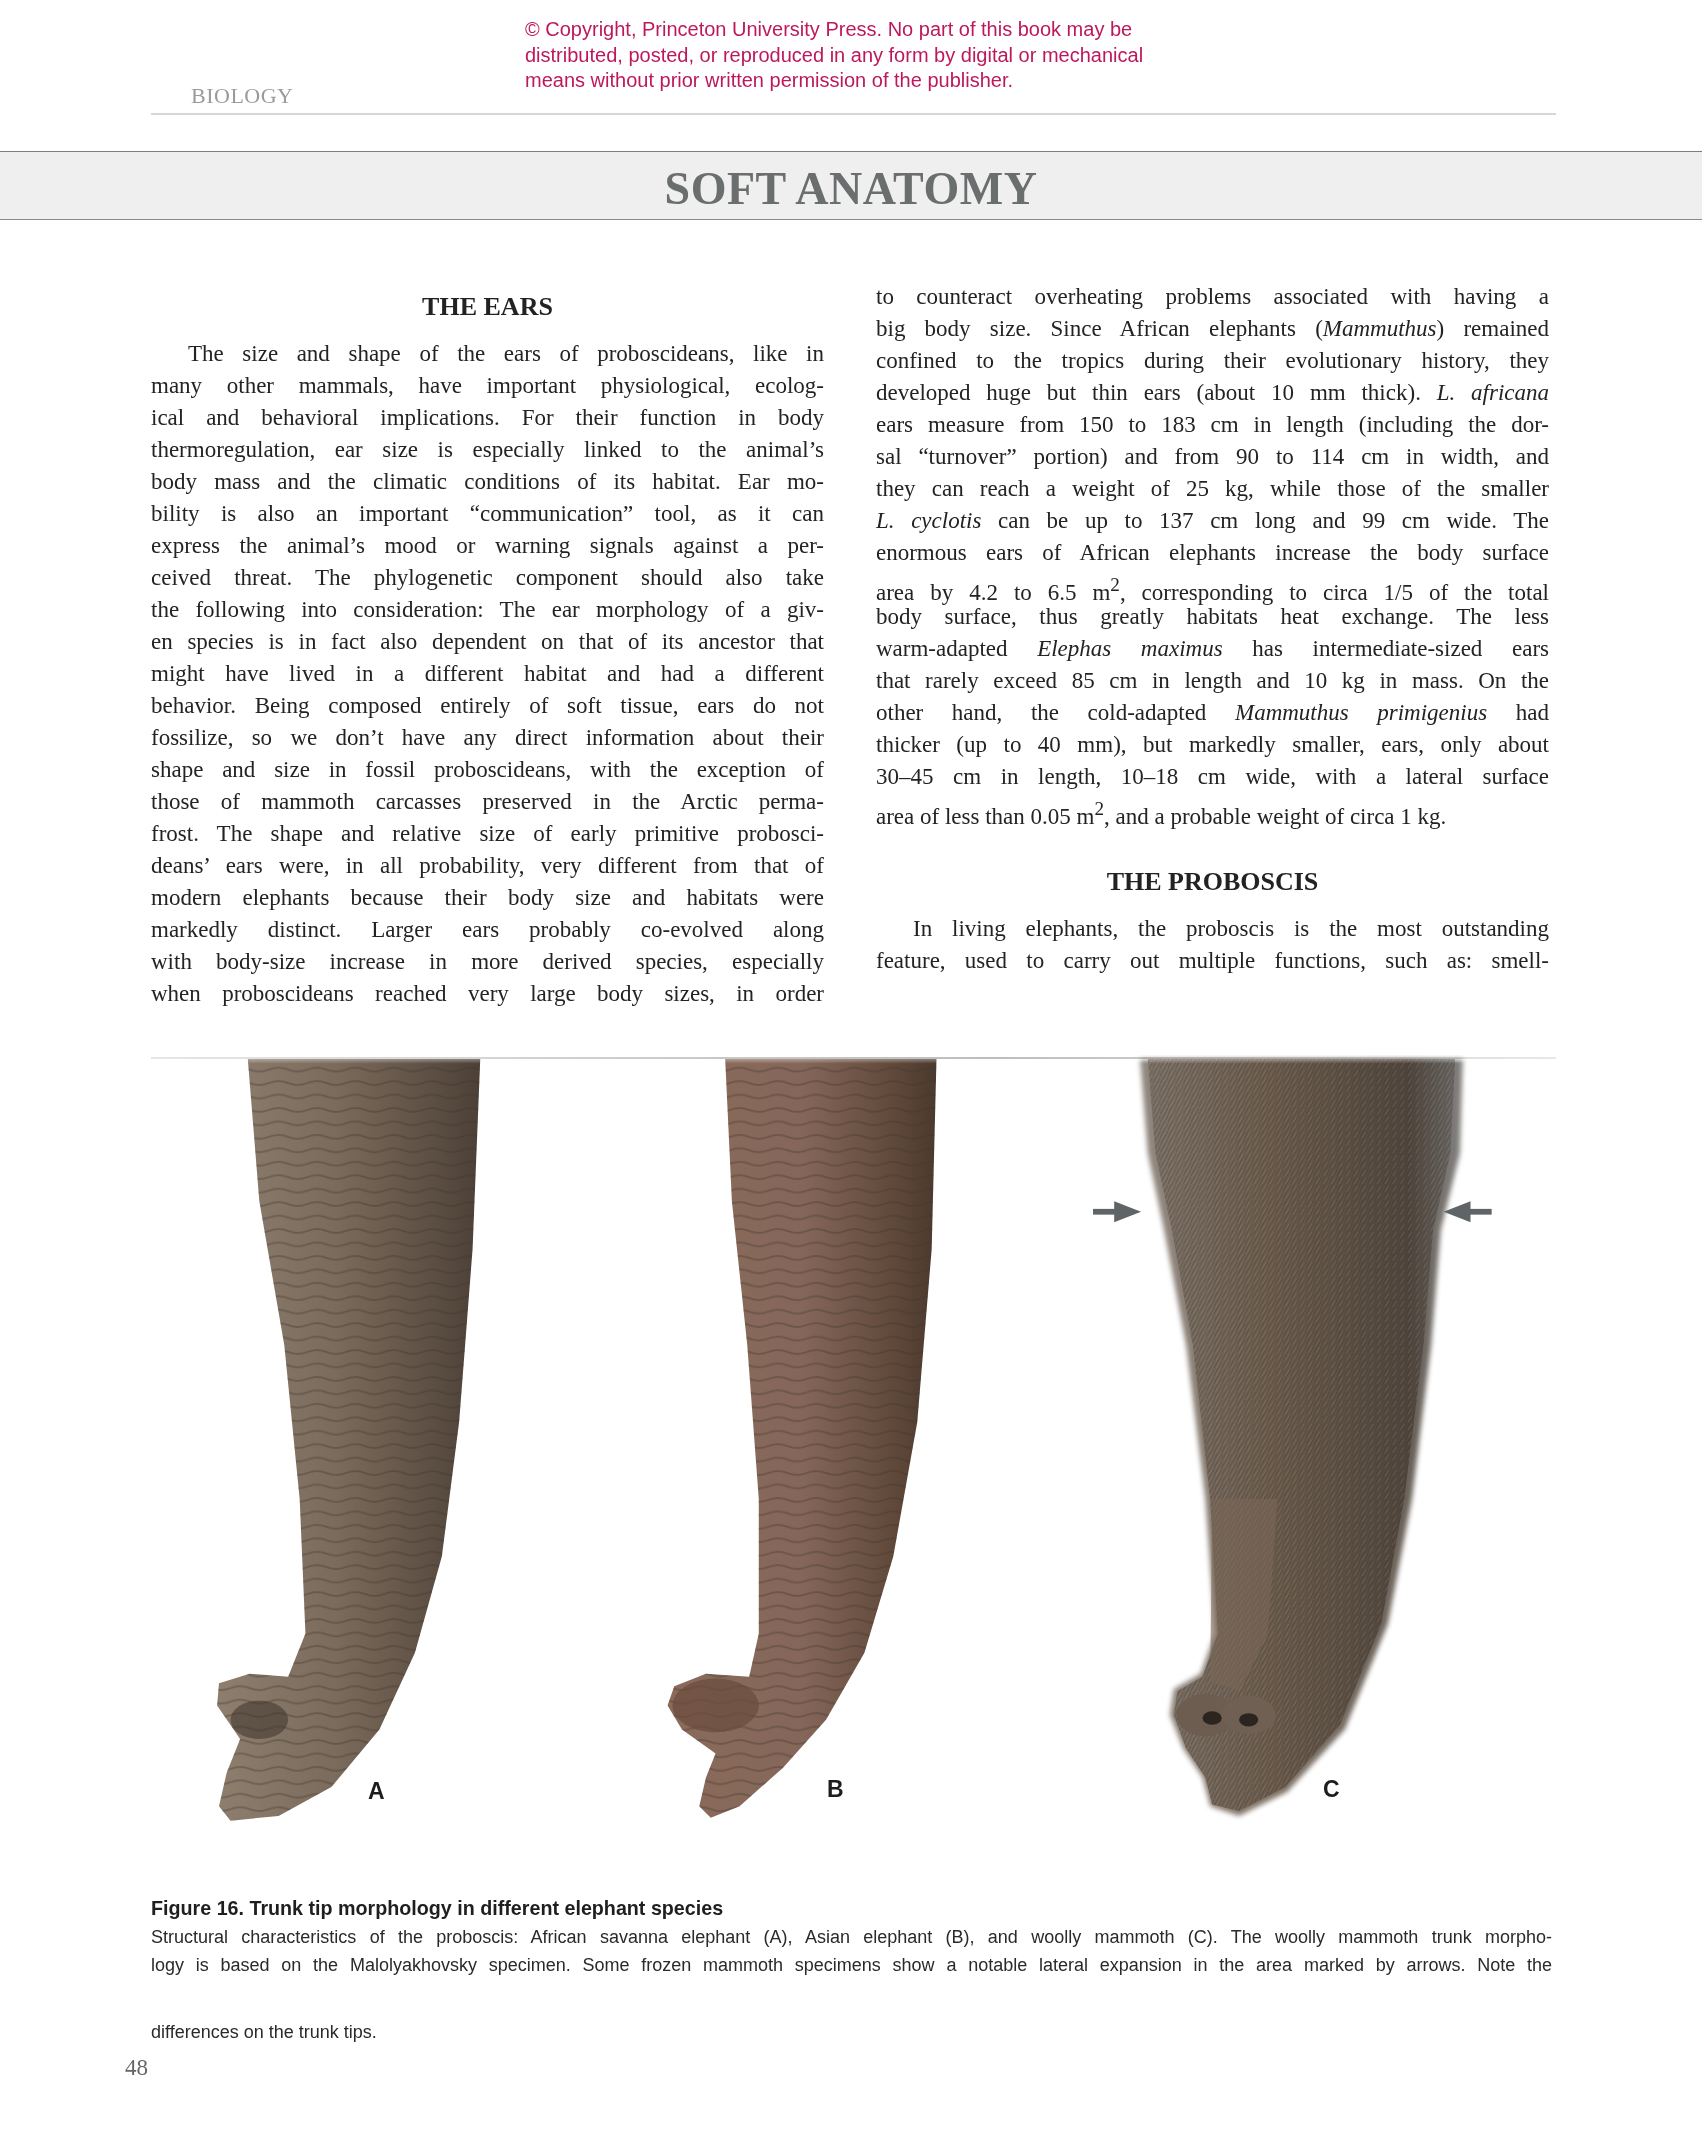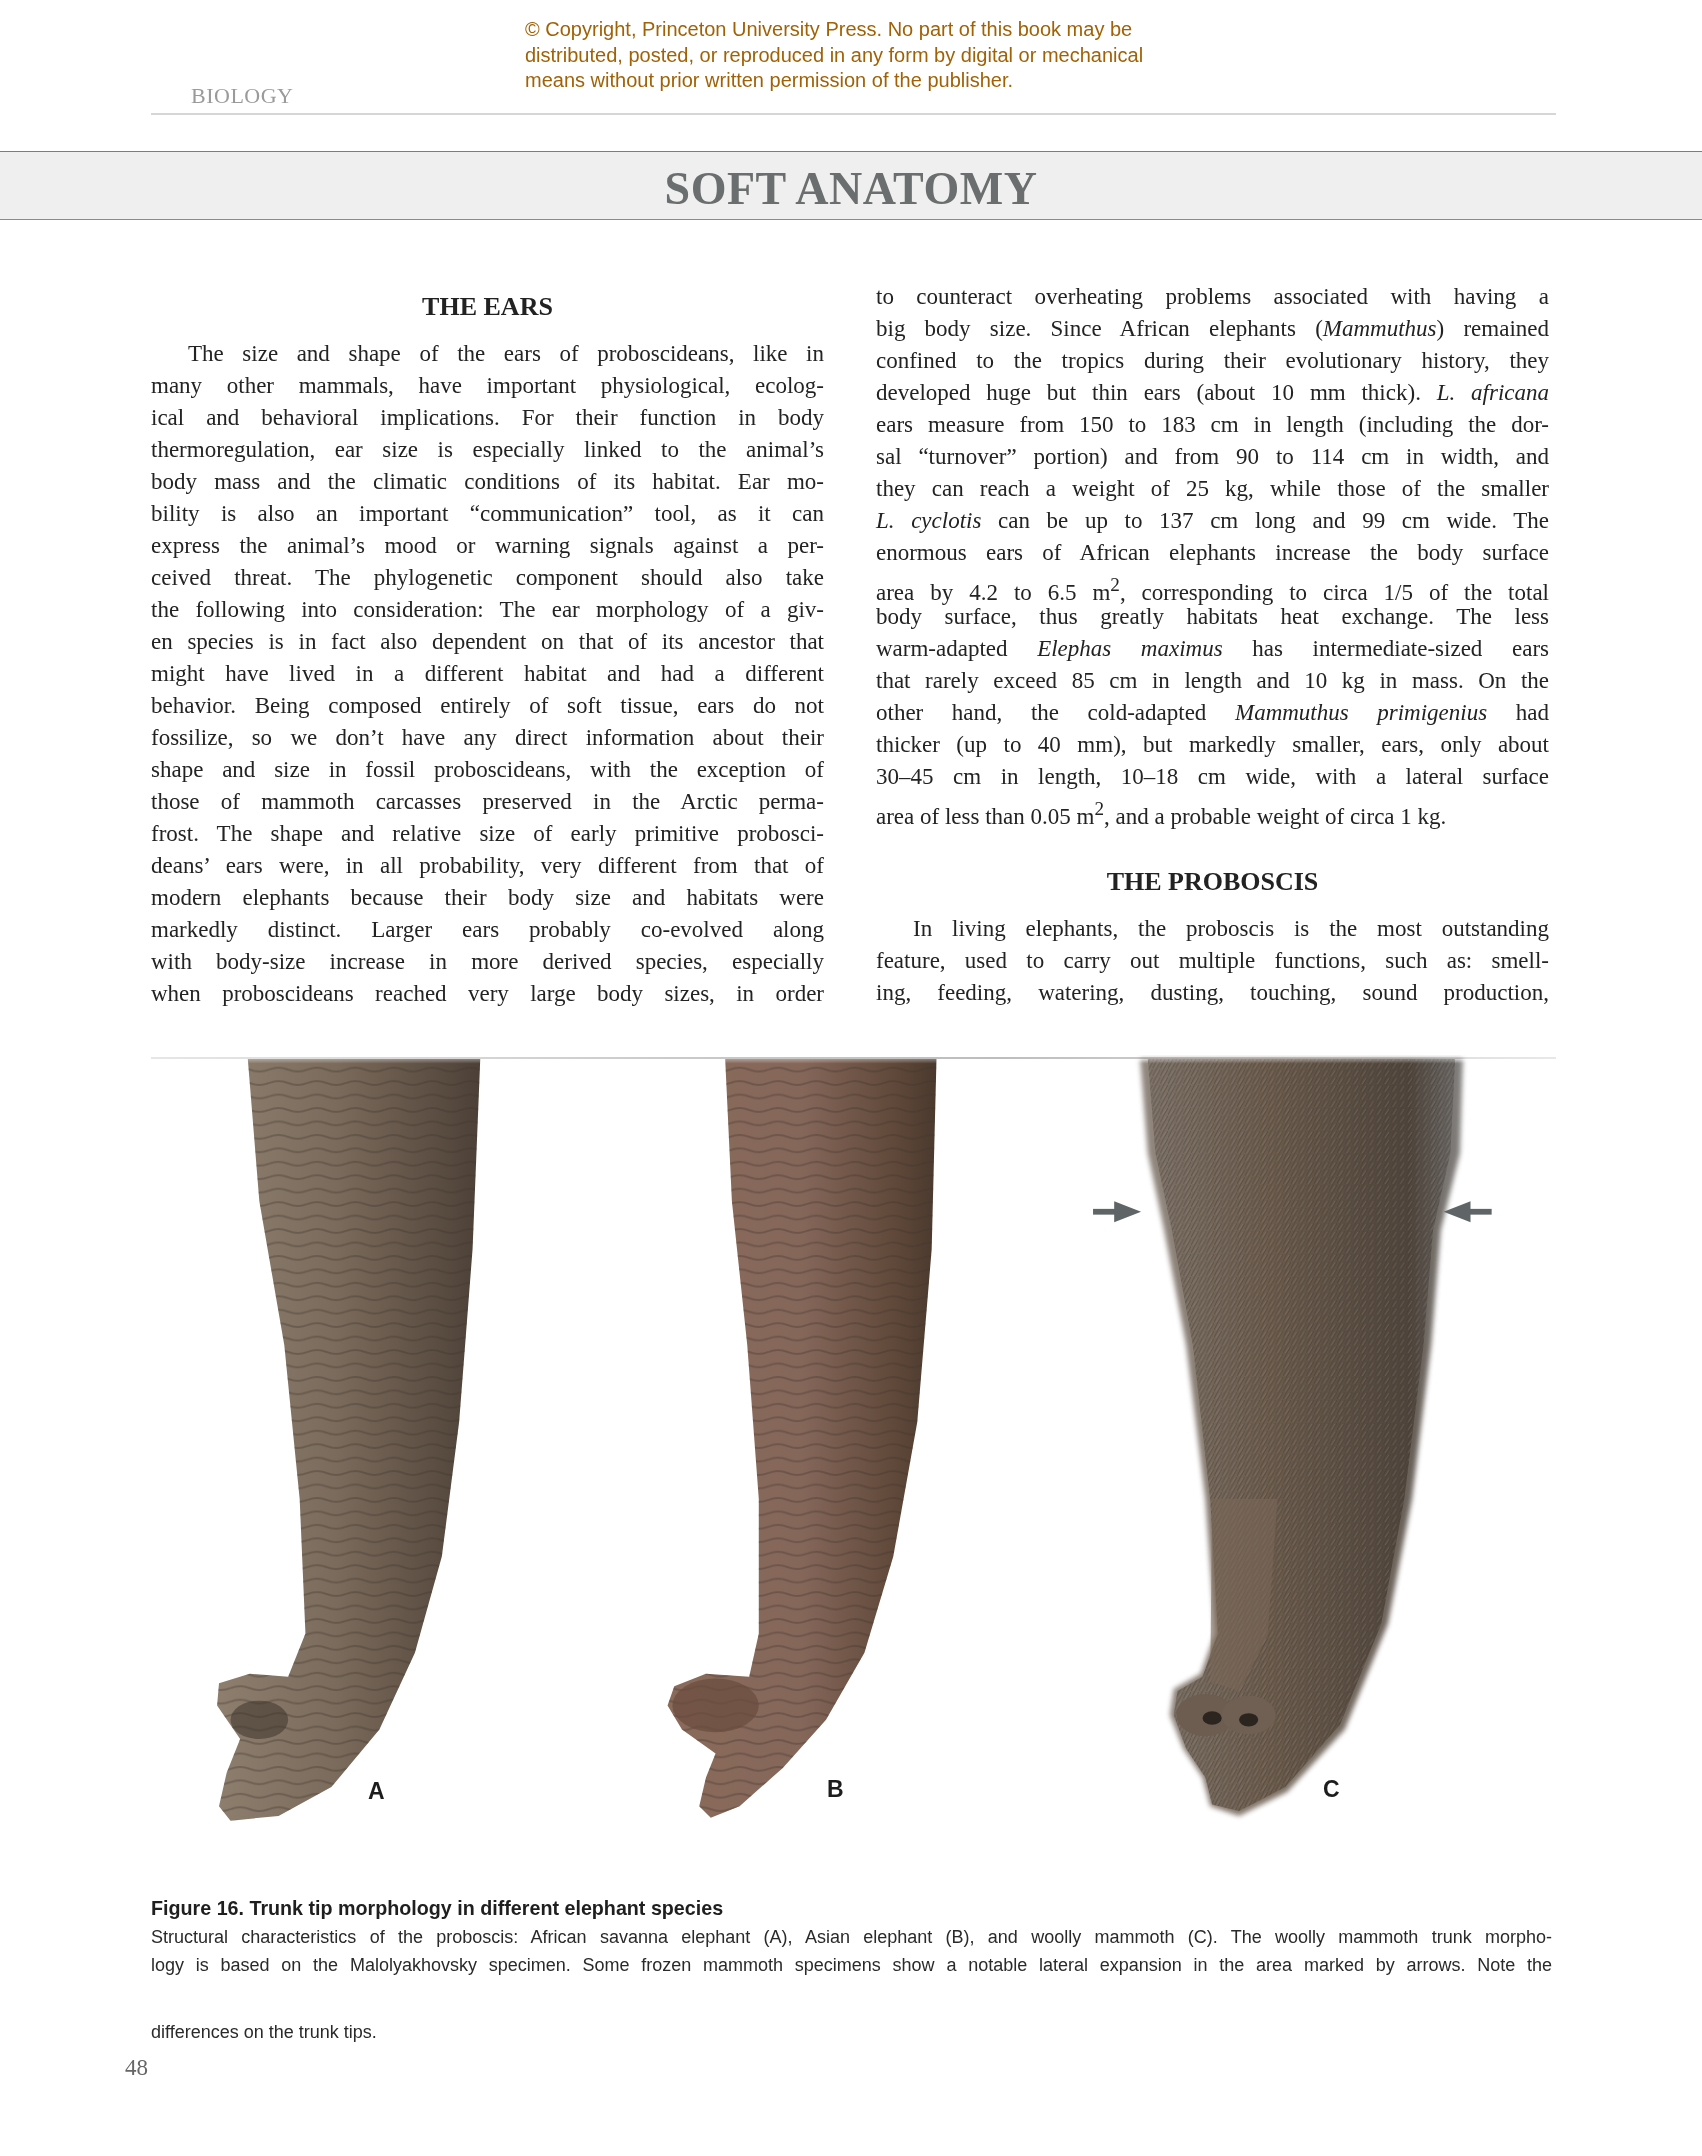--- a/index.html
+++ b/index.html
@@ -1,18 +1,18 @@
 <!DOCTYPE html>
 <html><head>
 <meta charset="utf-8">
 <style>
   html, body { margin:0; padding:0; background:#ffffff; }
   body { width:1702px; height:2157px; position:relative; overflow:hidden; font-family:"DejaVu Serif", serif; color:#222; }
   .abs { position:absolute; }
-  .copyright { left:525px; top:17.3px; width:672px; font-family:"Liberation Sans", sans-serif; font-size:20px; line-height:25.5px; color:#a16207; }
+  .copyright { left:525px; top:17.3px; width:672px; font-family:"Liberation Sans", sans-serif; font-size:20px; line-height:25.5px; color:#be185d; }
   .copyright div { white-space:nowrap; }
   .running-head { left:151px; top:83px; font-family:"Liberation Serif", serif; font-size:22px; color:#9a9a9a; letter-spacing:0.5px;margin-left:40px; }
   .head-rule { left:151px; top:113px; width:1405px; height:1.9px; background:#d6d6d6; }
   .band { left:0; top:151px; width:1702px; height:67px; background:#efefef; border-top:1.9px solid #7d7d7d; border-bottom:1.9px solid #8a8a8a; }
   .band-title { position:absolute; left:0; right:0; top:9.6px; text-align:center; font-family:"Liberation Serif", serif; font-weight:bold; font-size:46px; color:#6b6e6e; letter-spacing:0.5px; }
   .col { width:673px; font-family:"Liberation Serif", serif; font-size:23px; color:#232323; }
   .col-left { left:151px; top:288px; }
   .col-right { left:876px; top:281px; }
   .sec-head { text-align:center; font-weight:bold; font-size:26px; color:#222; height:38px; line-height:38px; }
   .line { height:32px; line-height:32px; white-space:nowrap; text-align:justify; text-align-last:justify; }
@@ -90,21 +90,20 @@
       <div class="line">thicker (up to 40 mm), but markedly smaller, ears, only about</div>
       <div class="line">30–45 cm in length, 10–18 cm wide, with a lateral surface</div>
       <div class="line last">area of less than 0.05 m<sup>2</sup>, and a probable weight of circa 1 kg.</div>
     </div>
   <div style="height:38px"></div>
   <div class="sec-head">THE PROBOSCIS</div>
   <div style="height:11.5px"></div>
   <div id="right-lines-b">
       <div class="line indent">In living elephants, the proboscis is the most outstanding</div>
       <div class="line">feature, used to carry out multiple functions, such as: smell-</div>
-      <div class="line">ing, feeding, watering, dusting, touching, sound production,</div>
     </div>
 </div>
 
 <div class="abs fig-rule"></div>
 <svg class="abs figure" width="1702" height="788" viewBox="0 1098 1772 820">
   <defs>
     <linearGradient id="gA" x1="0" x2="1" y1="0" y2="0">
       <stop offset="0" stop-color="#8d7e6e"></stop>
       <stop offset="0.45" stop-color="#7b6b5c"></stop>
       <stop offset="0.8" stop-color="#5e5044"></stop>

